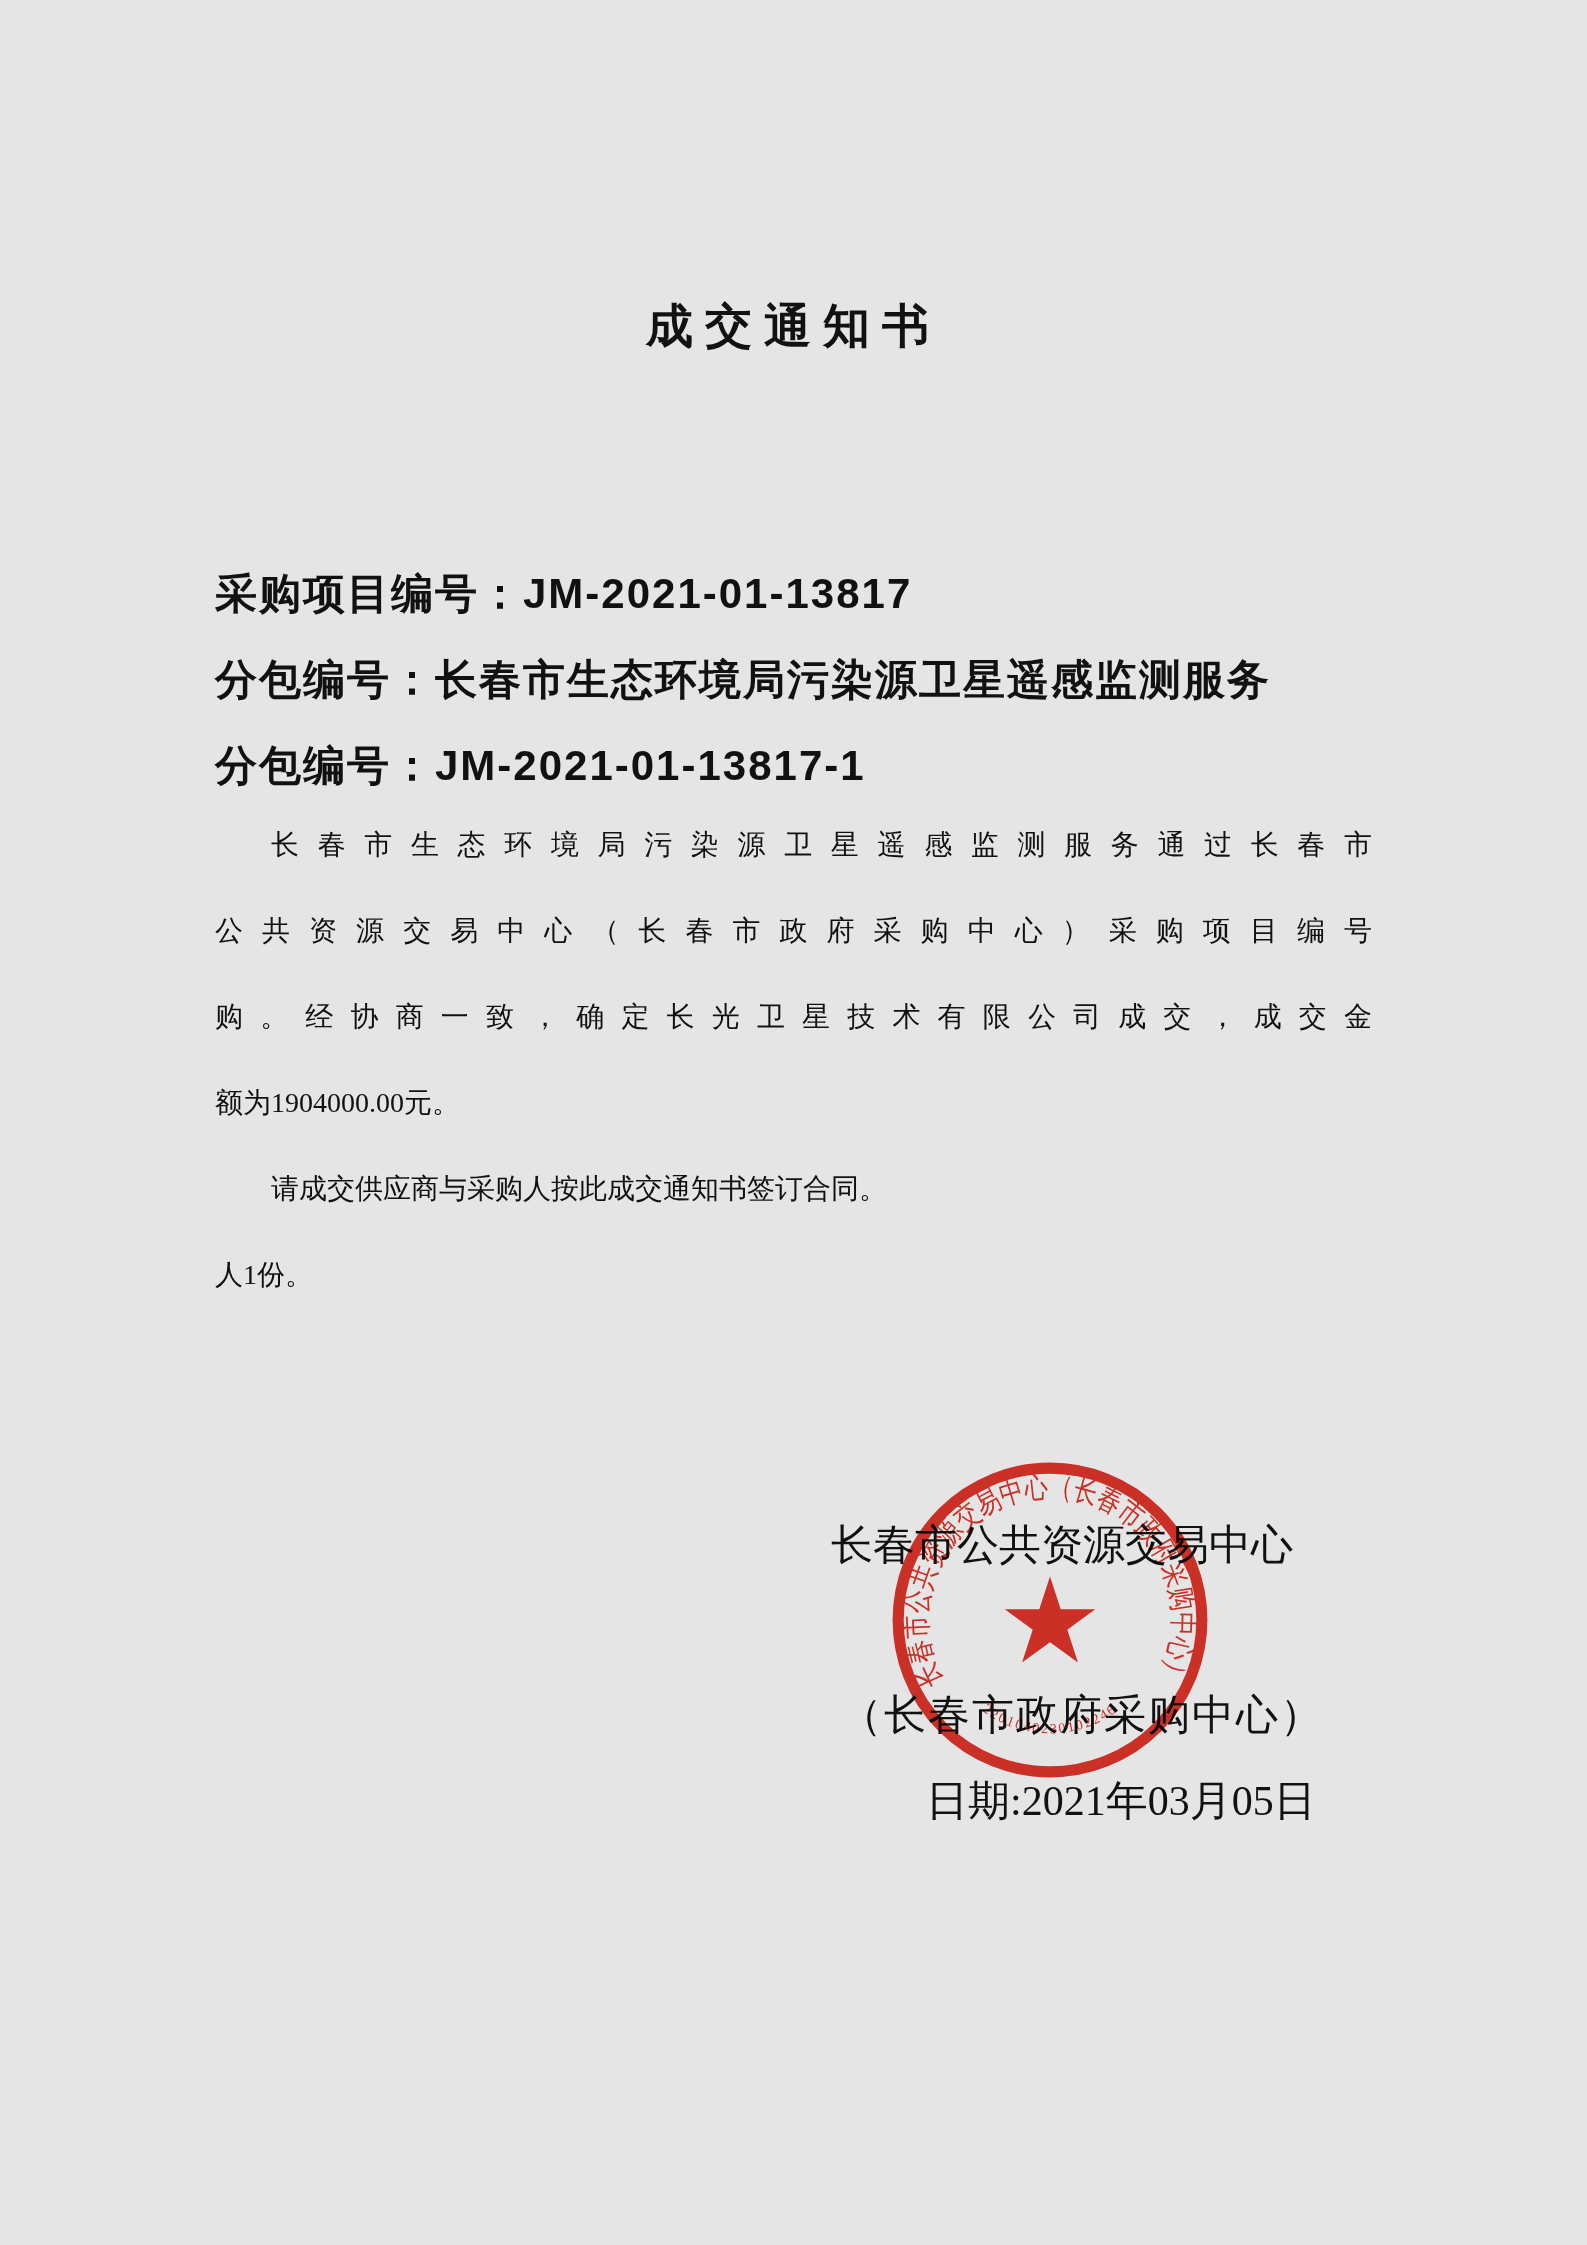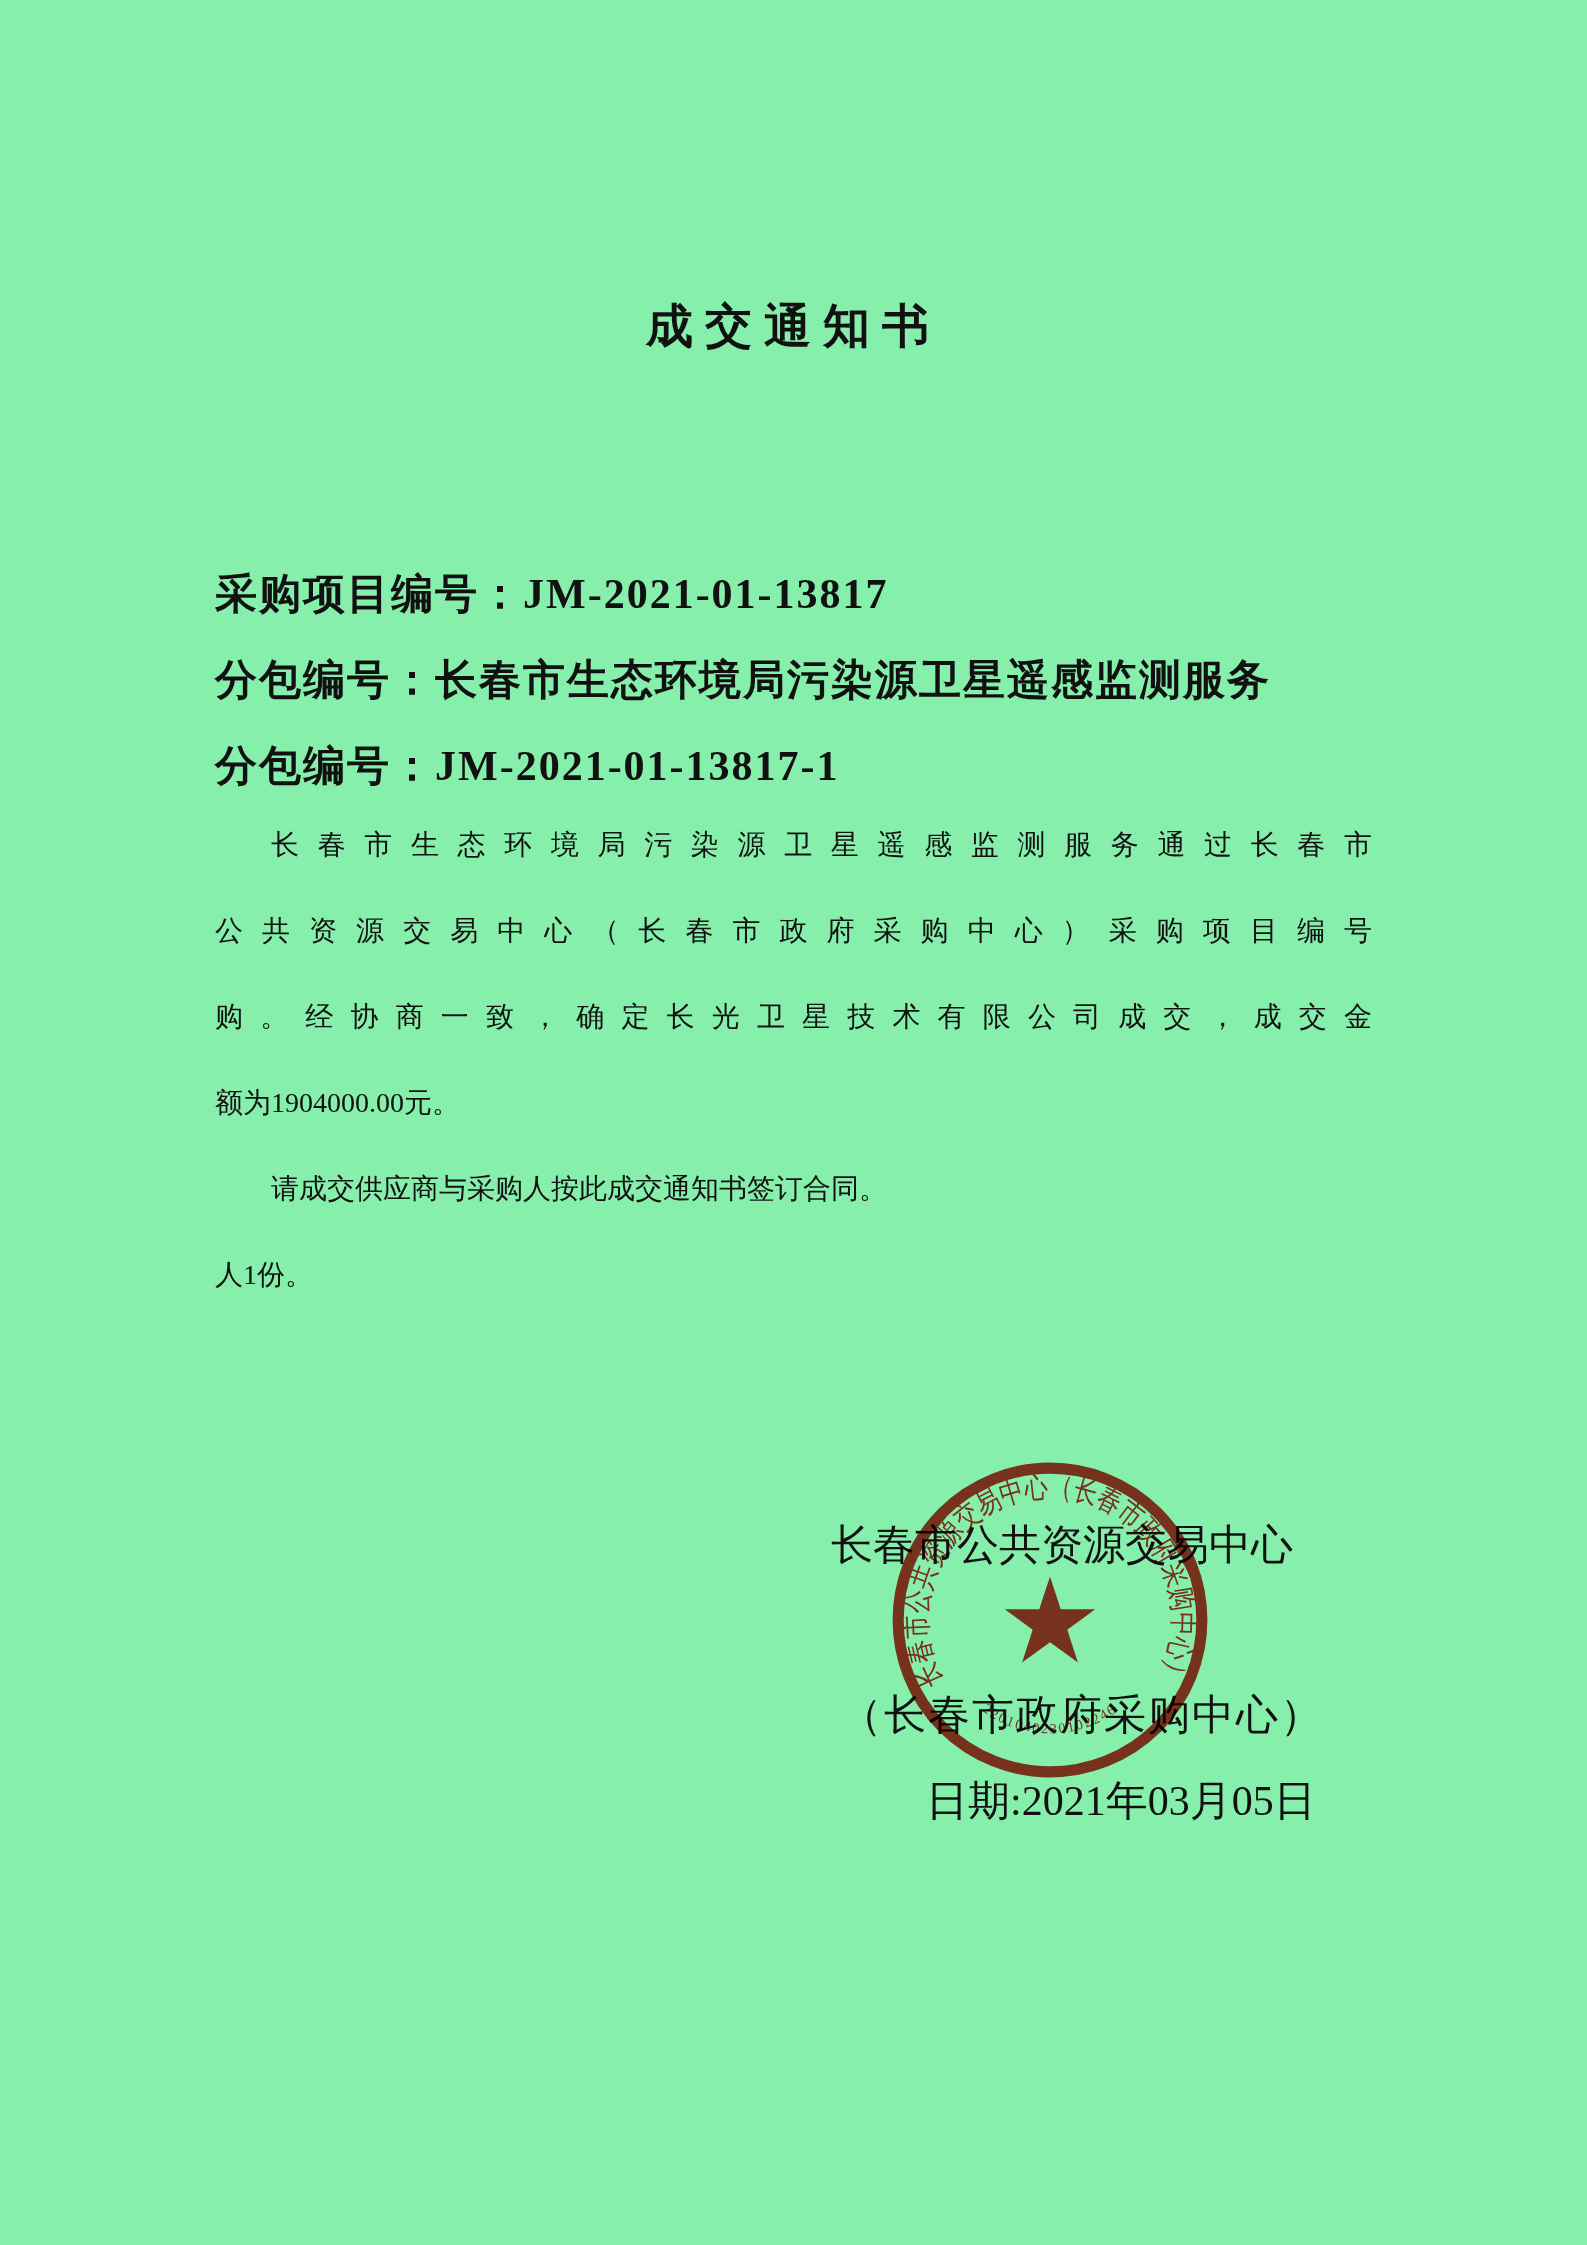--- a/index.html
+++ b/index.html
@@ -14,21 +14,21 @@
     position:absolute;top:296px;left:215px;width:1157px;
     margin:0;text-align:center;
     font-family:"Liberation Sans","DejaVu Sans",sans-serif;
     font-weight:700;font-size:47px;letter-spacing:12px;line-height:60px;
   }
   .labels{
     position:absolute;top:551px;left:215px;width:1157px;
     font-family:"Liberation Sans","DejaVu Sans",sans-serif;
     font-weight:700;font-size:42px;letter-spacing:2px;
   }
-  .labels .fline{height:86px;line-height:86px;white-space:nowrap;font-family:Liberation Serif, serif;}
+  .labels .fline{height:86px;line-height:86px;white-space:nowrap;}
   .bodytext{
     position:absolute;top:802px;left:215px;width:1157px;
     font-family:"Liberation Serif","DejaVu Serif",serif;
     font-size:28px;
   }
   .bodytext .bline{height:86px;line-height:86px;white-space:nowrap;}
   .bodytext .bline.fill{
     white-space:normal;
     text-align:justify;
     text-align-last:justify;
@@ -50,21 +50,21 @@
     mix-blend-mode:multiply;
     opacity:.93;
   }
   .seal text{
     font-family:"Liberation Serif","DejaVu Serif",serif;
   }
 </style>
 </head>
 <body>
 
-<div class="page" style="color: rgb(17, 17, 17); background: #86efac;">
+<div class="page" style="color: rgb(17, 17, 17); background: #e5e5e5;">
 
   <h1 class="title">成交通知书</h1>
 
   <div class="labels" id="labels">
       <div class="fline">采购项目编号：JM-2021-01-13817</div>
       <div class="fline">分包编号：长春市生态环境局污染源卫星遥感监测服务</div>
       <div class="fline">分包编号：JM-2021-01-13817-1</div>
     </div>
 
   <div class="bodytext" id="paragraphs">

